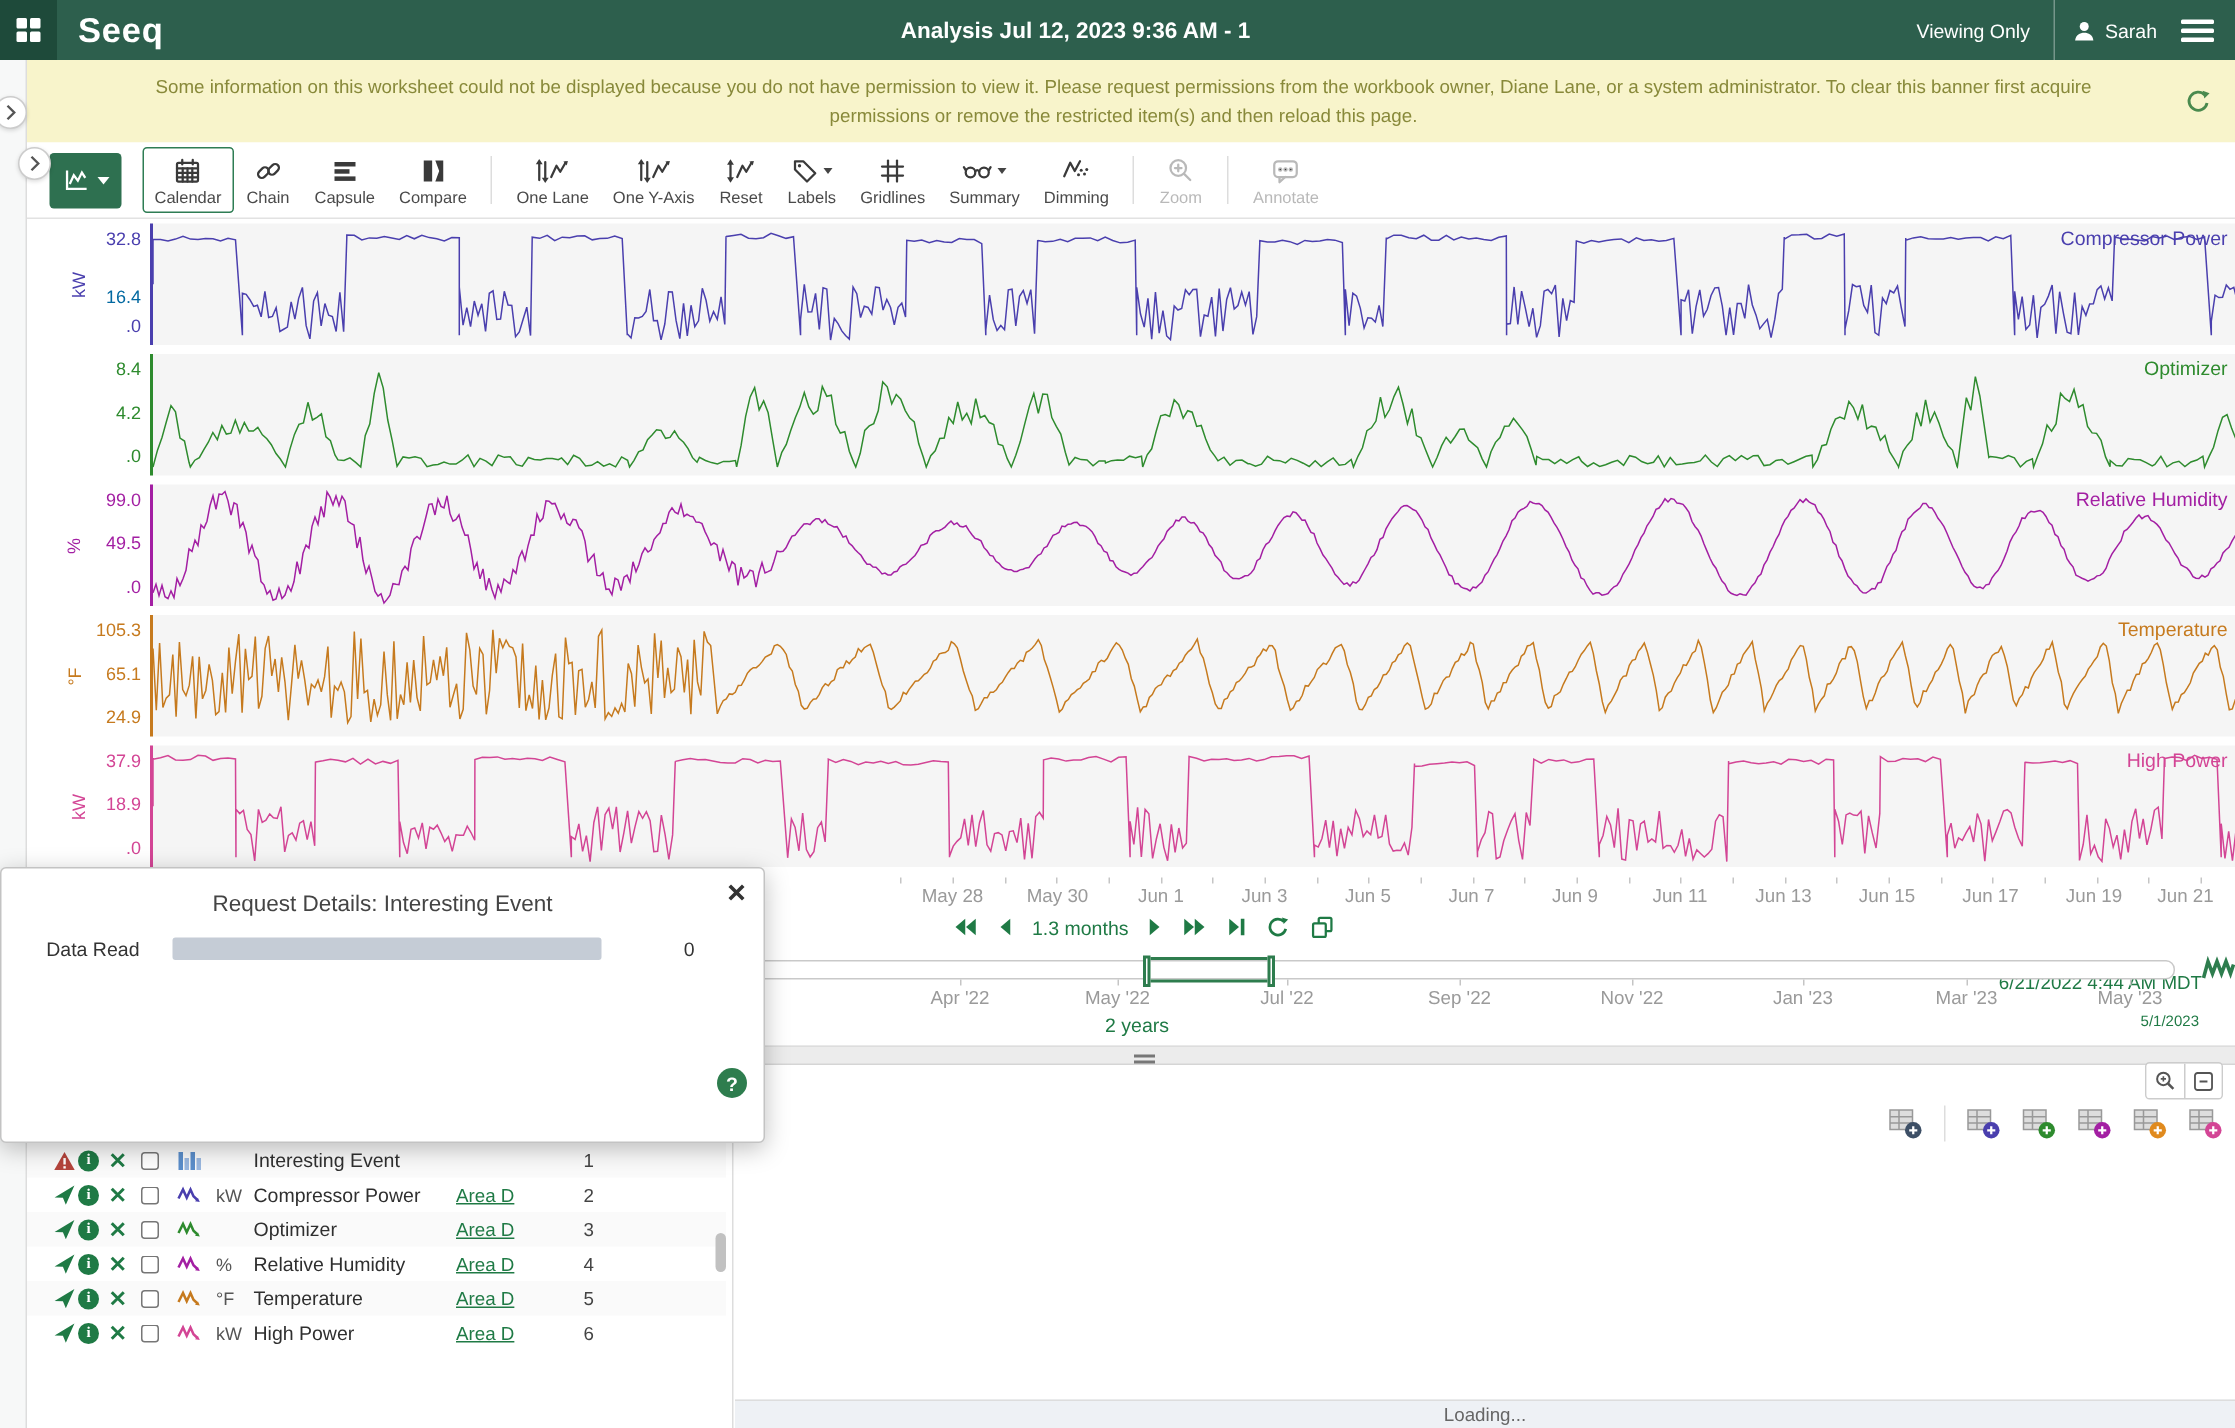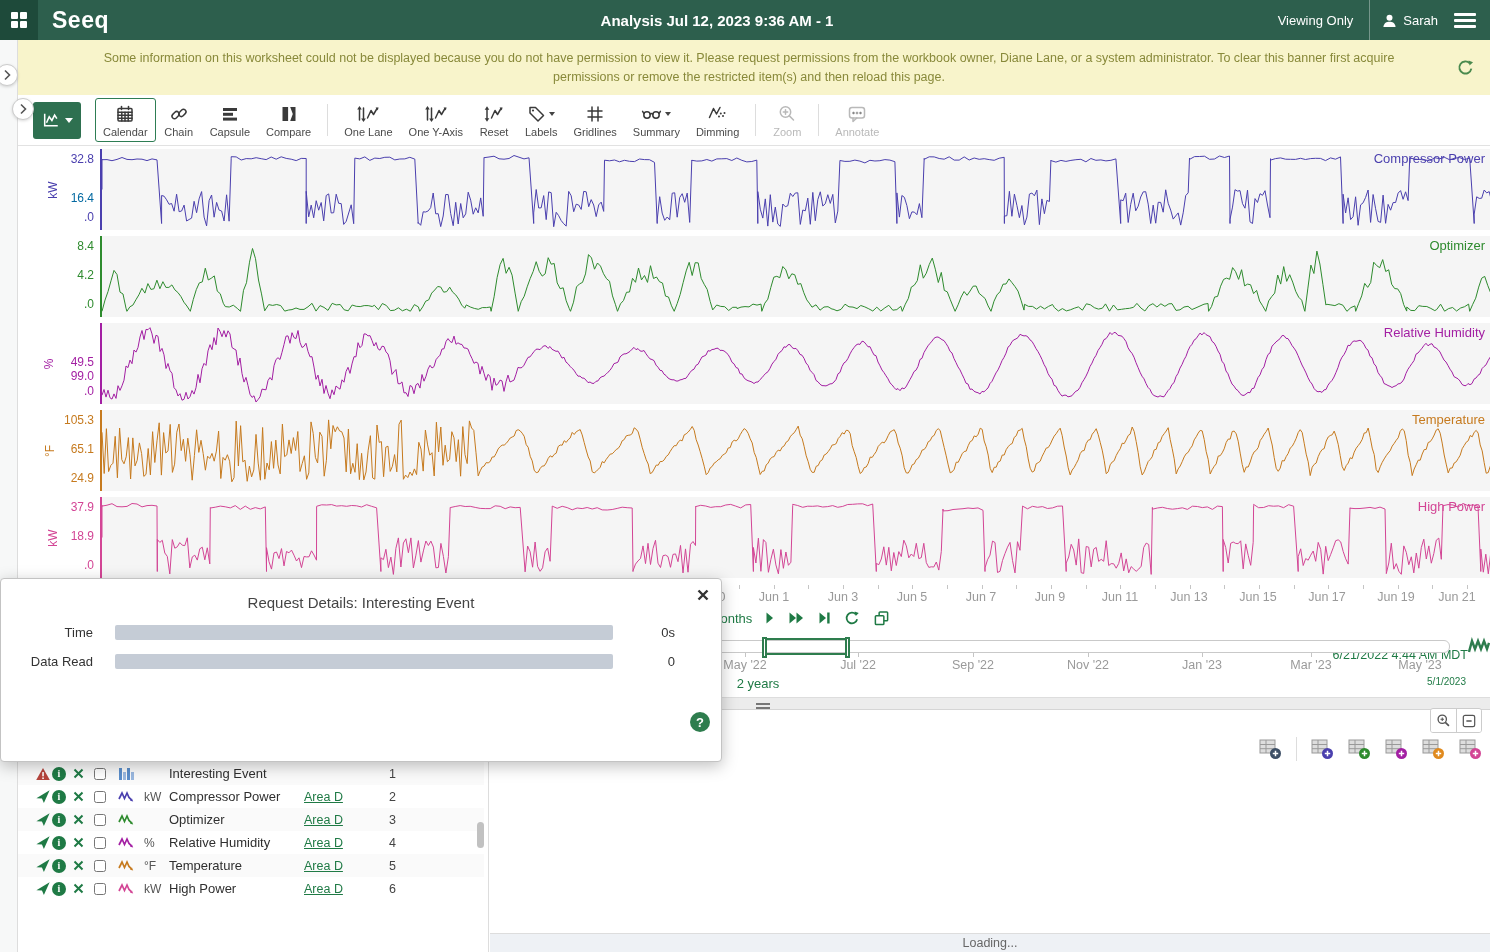--- a/index.html
+++ b/index.html
@@ -105,21 +105,21 @@
   .scroll-thumb { position:absolute; left:459px; top:112px; width:7px; height:26px; background:#c1c1c1; border-radius:4px; }
   .panel-btns { position:absolute; right:8px; top:-2px; display:flex; border:1px solid #ccc; border-radius:3px; overflow:hidden; }
   .panel-btns .pb { width:25px; height:23px; background:#fff; display:flex; align-items:center; justify-content:center; cursor:pointer; }
   .panel-btns .pb + .pb { border-left:1px solid #ccc; }
   .addrow { position:absolute; right:8px; top:27px; display:flex; align-items:center; gap:14px; }
   .addrow .adiv { width:1px; height:24px; background:#ddd; }
   .add-ic { cursor:pointer; }
   .loadbar { position:absolute; left:472px; top:223px; width:1000px; height:19px; background:#eef1f5; border-top:1px solid #ddd; text-align:center; font-size:12.5px; color:#666; line-height:18px; }
 
   
-  .modal { position:absolute; left:0; top:578px; width:722px; height:184px; background:#fff; border:1px solid #c3c3c3; border-radius:4px; box-shadow:0 4px 16px rgba(0,0,0,.25); z-index:50; }
+  .modal { position:absolute; left:0; top:578px; width:510px; height:184px; background:#fff; border:1px solid #c3c3c3; border-radius:4px; box-shadow:0 4px 16px rgba(0,0,0,.25); z-index:50; }
   .m-title { text-align:center; font-size:15px; color:#444; margin-top:15px; }
   .m-close { position:absolute; right:12px; top:10px; cursor:pointer; }
   .m-row { display:flex; align-items:center; margin:14px 46px 0 20px; }
   .m-row .ml { width:72px; text-align:right; font-size:13px; color:#333; margin-right:22px; }
   .m-row .bar { flex:1; height:15px; background:#c5ccd6; border-radius:2px; }
   .m-row .mv { width:62px; text-align:right; font-size:13px; color:#333; }
   .m-err { position:absolute; left:20px; top:122px; width:537px; height:52px; background:#f5ddd9; border-radius:3px; display:flex; align-items:flex-start; padding:8px 10px 0 12px; }
   .m-err .etxt { font-size:12.5px; color:#3b3b3b; line-height:19px; margin-left:9px; width:470px; }
   .m-help { position:absolute; right:11px; top:133px; width:20px; height:20px; border-radius:50%; background:#2e7d4e; color:#fff; font-weight:bold; font-size:13px; display:flex; align-items:center; justify-content:center; cursor:pointer; }
 </style>
@@ -370,21 +370,21 @@
       <span class="tick" style="top: 64px; color: rgb(46, 139, 46);">.0</span>
       <div class="band" style="border-left: 2px solid rgb(46, 139, 46);">
           <svg width="1391" height="81" preserveAspectRatio="none">
             <polyline points="0.0,75.3 3.0,64.1 6.0,55.6 9.0,44.8 12.0,34.4 15.0,38.5 18.0,56.1 21.0,58.0 24.0,72.2 24.9,75.3 27.9,70.8 30.9,69.1 33.9,63.8 36.9,58.8 39.9,52.3 42.9,57.1 45.9,47.6 48.9,53.4 51.9,52.8 54.9,44.2 57.9,52.7 60.9,45.7 63.9,51.4 66.9,51.4 69.9,48.9 72.9,53.9 75.9,56.5 78.9,60.5 81.9,66.2 84.9,70.0 87.9,74.7 88.3,75.3 91.3,63.4 94.3,53.6 97.3,46.9 100.3,45.9 103.3,32.2 106.3,44.0 109.3,42.2 112.3,39.9 115.3,55.2 118.3,57.8 121.3,67.3 123.3,70.6 127.3,71.0 131.3,69.2 135.3,72.4 138.5,75.3 141.5,54.3 144.5,46.7 147.5,26.2 150.5,12.5 153.5,22.7 156.5,44.0 159.5,57.9 162.5,73.8 162.7,74.8 166.7,68.6 170.7,69.4 174.7,68.5 178.7,69.6 182.7,75.1 186.7,74.0 190.0,73.6 194.0,72.0 198.0,73.4 202.0,73.4 206.0,70.8 210.0,67.3 214.0,75.1 218.0,69.6 222.0,71.4 226.0,74.4 230.0,67.5 230.2,67.4 234.2,68.9 238.2,68.5 242.2,73.8 246.2,74.8 250.2,69.0 254.2,70.3 258.2,70.6 262.2,69.6 266.2,69.6 270.2,70.5 272.4,69.3 276.4,73.7 280.4,67.5 284.4,69.5 288.4,74.6 292.4,74.2 296.4,71.8 300.4,74.8 304.4,73.2 308.4,75.2 312.4,68.6 316.4,70.9 317.7,75.3 320.7,70.9 323.7,65.2 326.7,63.9 329.7,57.1 332.7,54.0 335.7,50.5 338.7,51.0 341.7,56.2 344.7,55.6 347.7,51.2 350.7,56.2 353.7,58.8 356.7,63.1 359.7,69.1 362.7,72.2 364.3,68.9 368.3,71.0 372.3,72.4 376.3,73.3 380.3,71.6 384.3,71.6 388.3,71.0 389.1,75.3 392.1,60.8 395.1,41.6 398.1,28.6 401.1,22.4 404.1,37.3 407.1,31.3 410.1,39.2 413.1,57.1 416.1,74.4 416.2,75.3 419.2,65.6 422.2,60.3 425.2,50.8 428.2,42.5 431.2,35.4 434.2,25.7 437.2,35.3 440.2,40.1 443.2,37.8 446.2,21.7 449.2,28.2 452.2,27.5 455.2,46.9 458.2,52.7 461.2,51.8 464.2,64.8 467.2,72.4 468.5,75.3 471.5,66.2 474.5,50.9 477.5,47.9 480.5,46.4 483.5,37.9 486.5,18.6 489.5,21.9 492.5,33.2 495.5,27.0 498.5,30.1 501.5,37.7 504.5,42.7 507.5,45.2 510.5,59.9 513.5,68.7 515.5,75.3 518.5,67.8 521.5,64.5 524.5,56.3 527.5,56.0 530.5,42.3 533.5,46.3 536.5,32.0 539.5,43.9 542.5,39.5 545.5,46.4 548.5,29.7 551.5,42.5 554.5,41.0 557.5,45.7 560.5,47.0 563.5,60.1 566.5,61.0 569.5,69.8 572.2,75.3 575.2,67.5 578.2,58.4 581.2,46.4 584.2,34.9 587.2,26.3 590.2,39.5 593.2,26.7 596.2,26.9 599.2,42.4 602.2,48.3 605.2,53.4 608.2,65.5 610.7,73.9 614.7,69.0 618.7,70.4 622.7,70.7 626.7,74.5 630.7,71.3 634.7,71.3 635.0,72.6 639.0,71.1 643.0,70.6 647.0,70.9 651.0,68.1 655.0,69.1 659.0,68.1 659.8,75.3 662.8,67.2 665.8,63.2 668.8,51.5 671.8,41.2 674.8,40.3 677.8,41.7 680.8,30.5 683.8,33.8 686.8,42.8 689.8,37.8 692.8,38.8 695.8,48.3 698.8,47.6 701.8,56.7 704.8,63.9 707.8,67.9 710.0,71.2 714.0,68.8 718.0,74.2 722.0,71.0 726.0,70.7 730.0,73.1 731.0,73.1 735.0,74.8 739.0,73.4 743.0,68.2 747.0,70.8 751.0,71.1 755.0,72.6 758.8,69.5 762.8,70.9 766.8,72.8 770.8,75.0 774.8,71.2 778.8,75.0 782.8,71.9 786.8,69.3 790.8,74.2 794.8,73.6 798.8,70.3 800.3,75.3 803.3,68.2 806.3,62.5 809.3,51.1 812.3,49.2 815.3,44.7 818.3,28.8 821.3,42.2 824.3,37.2 827.3,28.4 830.3,22.1 833.3,33.2 836.3,46.5 839.3,36.4 842.3,54.4 845.3,55.9 848.3,63.7 851.3,71.1 853.1,75.3 856.1,68.8 859.1,61.1 862.1,55.5 865.1,59.3 868.1,55.0 871.1,50.2 874.1,50.0 877.1,57.3 880.1,59.9 883.1,62.5 886.1,69.9 889.0,75.3 892.0,65.2 895.0,58.9 898.0,55.7 901.0,48.2 904.0,48.0 907.0,42.9 910.0,46.7 913.0,50.6 916.0,55.1 919.0,64.2 922.0,74.1 922.5,68.3 926.5,70.4 930.5,70.4 934.5,73.1 938.5,70.3 942.5,72.9 946.5,70.4 950.5,68.5 952.4,71.6 956.4,75.0 960.4,72.6 964.4,74.9 968.4,73.8 972.4,72.2 976.4,70.9 980.4,74.2 984.4,67.8 988.4,68.8 992.4,71.7 996.4,73.1 1000.4,72.2 1003.5,67.9 1007.5,75.2 1011.5,69.0 1015.5,73.8 1019.5,73.3 1023.5,72.7 1027.5,72.3 1031.5,71.3 1034.9,67.4 1038.9,72.0 1042.9,75.0 1046.9,69.7 1050.9,67.7 1054.9,71.0 1058.9,67.8 1062.9,70.3 1066.9,67.8 1070.0,67.7 1074.0,74.4 1078.0,73.8 1082.0,71.0 1086.0,70.3 1090.0,73.5 1094.0,71.8 1098.0,70.0 1102.0,68.2 1106.0,67.5 1106.6,75.3 1109.6,70.4 1112.6,61.1 1115.6,60.4 1118.6,50.2 1121.6,43.4 1124.6,42.1 1127.6,43.3 1130.6,31.6 1133.6,35.7 1136.6,43.4 1139.6,33.7 1142.6,49.9 1145.6,48.1 1148.6,48.8 1151.6,57.6 1154.6,54.4 1157.6,65.0 1160.6,69.8 1163.6,75.0 1163.7,75.3 1166.7,64.9 1169.7,60.6 1172.7,57.1 1175.7,39.0 1178.7,48.1 1181.7,30.6 1184.7,45.4 1187.7,38.7 1190.7,46.1 1193.7,55.3 1196.7,61.2 1199.7,64.2 1202.7,75.0 1202.9,75.3 1205.9,52.1 1208.9,29.1 1211.9,37.5 1214.9,15.1 1217.9,28.0 1220.9,48.3 1223.9,69.0 1224.9,68.3 1228.9,68.9 1232.9,69.6 1236.9,67.7 1240.9,69.2 1244.9,75.3 1248.9,71.6 1252.9,69.9 1253.7,75.3 1256.7,67.3 1259.7,59.9 1262.7,47.4 1265.7,51.4 1268.7,46.6 1271.7,26.2 1274.7,29.6 1277.7,31.7 1280.7,23.6 1283.7,35.5 1286.7,33.8 1289.7,48.3 1292.7,52.6 1295.7,52.9 1298.7,57.6 1301.7,68.6 1304.7,75.1 1304.8,71.0 1308.8,74.4 1312.8,74.6 1316.8,69.7 1320.8,70.4 1324.8,70.5 1328.8,72.4 1332.8,74.6 1334.6,73.6 1338.6,68.2 1342.6,75.2 1346.6,72.6 1350.6,71.5 1354.6,75.0 1358.6,72.0 1362.6,70.7 1366.6,68.1 1367.7,75.3 1370.7,68.4 1373.7,62.2 1376.7,51.1 1379.7,42.2 1382.7,40.4 1385.7,49.3 1388.7,56.9" fill="none" stroke="#2e8b2e" stroke-width="1"></polyline>
           </svg>
           <span class="lane-label" style="color: rgb(46, 139, 46);">Optimizer</span>
         </div>
     </div>
     <div class="lane" style="top:174px">
       <span class="unit" style="color: rgb(163, 31, 163);">%</span>
-      <span class="tick" style="top: 6px; color: rgb(163, 31, 163); margin-top: 43px;">99.0</span>
+      <span class="tick" style="top: 6px; color: rgb(163, 31, 163);">99.0</span>
       <span class="tick" style="top: 35px; color: rgb(163, 31, 163);">49.5</span>
       <span class="tick" style="top: 64px; color: rgb(163, 31, 163);">.0</span>
       <div class="band" style="border-left: 2px solid rgb(163, 31, 163);">
           <svg width="1391" height="81" preserveAspectRatio="none">
             <polyline points="0.0,72.2 2.0,66.5 4.0,74.1 6.0,67.2 8.0,74.8 10.0,76.1 12.0,70.9 14.0,75.4 16.0,62.7 18.0,67.4 20.0,62.8 22.0,57.2 24.0,43.0 26.0,44.6 28.0,37.1 30.0,40.7 32.0,27.0 34.0,29.1 36.0,24.5 38.0,14.0 40.0,7.5 42.0,16.5 44.0,6.4 46.0,6.7 48.0,4.7 50.0,10.9 52.0,20.4 54.0,12.2 56.0,13.3 58.0,28.5 60.0,25.4 62.0,31.8 64.0,45.5 66.0,40.5 68.0,47.6 70.0,50.3 72.0,64.7 74.0,66.9 76.0,73.0 78.0,70.7 80.0,77.2 82.0,76.3 84.0,69.3 86.0,76.0 88.0,73.7 90.0,67.5 92.0,71.1 94.0,64.7 96.0,51.4 98.0,59.8 100.0,45.8 102.0,40.4 104.0,42.4 106.0,27.9 108.0,21.7 110.0,26.7 112.0,14.6 114.0,21.8 116.0,5.0 118.0,8.3 120.0,13.7 122.0,7.6 124.0,14.1 126.0,7.8 128.0,11.0 130.0,24.5 132.0,25.9 134.0,27.0 136.0,42.3 138.0,35.0 140.0,50.5 142.0,59.1 144.0,54.4 146.0,62.6 148.0,71.3 150.0,74.4 152.0,72.8 154.0,79.0 156.0,76.6 158.0,73.8 160.0,66.1 162.0,66.5 164.0,66.8 166.0,57.5 168.0,54.5 170.0,57.1 172.0,42.7 174.0,36.5 176.0,34.7 178.0,36.5 180.0,29.3 182.0,21.5 184.0,13.2 186.0,12.9 188.0,20.3 190.0,9.7 192.0,14.6 194.0,15.6 196.0,7.5 198.0,19.5 200.0,24.5 202.0,23.3 204.0,20.2 206.0,28.4 208.0,33.8 210.0,33.7 212.0,44.1 214.0,56.3 216.0,52.1 218.0,62.9 220.0,56.3 222.0,70.5 224.0,62.5 226.0,70.2 228.0,75.7 230.0,66.8 232.0,71.7 234.0,63.0 236.0,64.7 238.0,66.2 240.0,56.8 242.0,59.2 244.0,48.6 246.0,44.3 248.0,50.4 250.0,40.9 252.0,33.7 254.0,33.8 256.0,19.7 258.0,24.7 260.0,22.4 262.0,10.9 264.0,11.1 266.0,12.9 268.0,12.6 270.0,17.5 272.0,23.0 274.0,19.5 276.0,25.8 278.0,27.2 280.0,23.2 282.0,23.6 284.0,28.9 286.0,31.0 288.0,37.7 290.0,51.4 292.0,48.8 294.0,46.5 296.0,60.6 298.0,60.8 300.0,58.9 302.0,69.9 304.0,69.7 306.0,73.5 308.0,62.5 310.0,63.6 312.0,70.7 314.0,61.8 316.0,60.4 318.0,65.1 320.0,51.5 322.0,58.2 324.0,53.2 326.0,46.1 328.0,42.3 330.0,45.0 332.0,43.6 334.0,36.7 336.0,34.2 338.0,32.2 340.0,26.0 342.0,25.8 344.0,18.5 346.0,15.6 348.0,18.4 350.0,19.6 352.0,13.1 354.0,21.3 356.0,19.8 358.0,21.1 360.0,21.5 362.0,25.0 364.0,25.1 366.0,26.1 368.0,31.4 370.0,35.5 372.0,40.4 374.0,39.0 376.0,40.3 378.0,51.1 380.0,43.4 382.0,50.3 384.0,57.4 386.0,51.4 388.0,53.3 390.0,67.3 392.0,55.1 394.0,62.3 396.0,60.8 398.0,57.1 400.0,57.9 402.0,68.4 404.0,58.8 406.0,52.1 408.0,59.0 410.0,58.1 412.0,57.1 414.0,51.2 416.0,44.4 418.0,44.9 420.0,44.5 422.0,42.2 424.0,38.1 426.0,34.4 428.0,33.9 430.0,31.2 432.0,28.6 434.0,26.3 436.0,26.1 438.0,26.7 440.0,24.4 442.0,22.8 444.0,22.9 446.0,25.4 448.0,23.5 450.0,26.3 452.0,27.3 454.0,28.3 456.0,28.1 458.0,31.4 460.0,35.1 462.0,34.3 464.0,39.1 466.0,40.7 468.0,43.3 470.0,45.3 472.0,47.2 474.0,50.5 476.0,53.2 478.0,53.1 480.0,55.0 482.0,55.2 484.0,57.1 486.0,59.6 488.0,59.0 490.0,60.3 492.0,60.4 494.0,58.3 496.0,57.9 498.0,54.9 500.0,53.6 502.0,53.1 504.0,51.2 506.0,49.2 508.0,47.3 510.0,44.3 512.0,40.6 514.0,40.0 516.0,39.1 518.0,34.0 520.0,32.1 522.0,30.9 524.0,30.8 526.0,29.7 528.0,28.4 530.0,26.2 532.0,24.4 534.0,26.7 536.0,25.6 538.0,27.9 540.0,28.3 542.0,27.5 544.0,30.8 546.0,33.5 548.0,35.9 550.0,36.5 552.0,37.6 554.0,42.1 556.0,44.2 558.0,47.3 560.0,47.7 562.0,51.2 564.0,52.5 566.0,55.0 568.0,56.2 570.0,56.8 572.0,56.8 574.0,58.0 576.0,58.0 578.0,56.9 580.0,56.5 582.0,55.6 584.0,55.3 586.0,52.4 588.0,49.5 590.0,47.2 592.0,46.2 594.0,42.3 596.0,41.3 598.0,37.5 600.0,33.9 602.0,33.1 604.0,32.0 606.0,27.7 608.0,28.1 610.0,26.5 612.0,26.3 614.0,25.4 616.0,25.2 618.0,27.4 620.0,27.3 622.0,27.9 624.0,29.5 626.0,31.4 628.0,34.8 630.0,39.3 632.0,40.8 634.0,44.5 636.0,45.3 638.0,50.7 640.0,51.0 642.0,54.8 644.0,56.6 646.0,57.7 648.0,58.3 650.0,59.1 652.0,60.5 654.0,59.1 656.0,59.0 658.0,56.6 660.0,54.7 662.0,52.2 664.0,50.1 666.0,48.7 668.0,45.3 670.0,41.1 672.0,38.5 674.0,36.2 676.0,31.3 678.0,29.1 680.0,27.5 682.0,23.8 684.0,24.3 686.0,21.7 688.0,21.6 690.0,24.5 692.0,25.7 694.0,25.4 696.0,27.8 698.0,31.4 700.0,32.2 702.0,35.3 704.0,40.0 706.0,42.3 708.0,47.2 710.0,49.4 712.0,51.6 714.0,57.4 716.0,58.8 718.0,61.2 720.0,62.6 722.0,62.7 724.0,62.9 726.0,62.0 728.0,60.9 730.0,60.7 732.0,59.0 734.0,56.5 736.0,50.8 738.0,49.4 740.0,43.5 742.0,39.9 744.0,38.5 746.0,35.3 748.0,30.9 750.0,27.3 752.0,24.6 754.0,22.1 756.0,21.0 758.0,21.4 760.0,18.2 762.0,18.8 764.0,21.2 766.0,23.8 768.0,23.7 770.0,28.1 772.0,31.9 774.0,32.7 776.0,39.0 778.0,42.8 780.0,47.0 782.0,49.6 784.0,52.8 786.0,55.8 788.0,59.9 790.0,61.8 792.0,64.4 794.0,66.6 796.0,65.6 798.0,67.7 800.0,64.9 802.0,65.8 804.0,63.9 806.0,60.1 808.0,56.5 810.0,52.9 812.0,48.6 814.0,47.2 816.0,43.4 818.0,36.5 820.0,35.3 822.0,29.5 824.0,26.1 826.0,22.8 828.0,20.4 830.0,18.1 832.0,15.3 834.0,14.2 836.0,14.0 838.0,15.2 840.0,16.7 842.0,17.6 844.0,20.5 846.0,23.7 848.0,28.2 850.0,30.0 852.0,35.6 854.0,39.6 856.0,43.9 858.0,46.9 860.0,51.2 862.0,55.3 864.0,60.2 866.0,61.0 868.0,66.3 870.0,66.0 872.0,68.2 874.0,69.2 876.0,69.7 878.0,71.0 880.0,68.4 882.0,68.9 884.0,66.8 886.0,65.0 888.0,60.5 890.0,58.3 892.0,54.0 894.0,49.9 896.0,46.9 898.0,42.6 900.0,37.7 902.0,34.4 904.0,30.2 906.0,24.1 908.0,22.4 910.0,18.5 912.0,16.8 914.0,15.9 916.0,14.5 918.0,11.3 920.0,12.3 922.0,12.9 924.0,12.7 926.0,14.0 928.0,16.9 930.0,18.4 932.0,21.8 934.0,25.6 936.0,28.6 938.0,32.3 940.0,36.5 942.0,41.4 944.0,44.9 946.0,50.5 948.0,53.9 950.0,56.2 952.0,62.3 954.0,63.3 956.0,67.5 958.0,70.6 960.0,73.1 962.0,72.2 964.0,72.2 966.0,73.8 968.0,73.4 970.0,72.7 972.0,70.1 974.0,68.2 976.0,67.2 978.0,64.3 980.0,59.7 982.0,56.6 984.0,53.1 986.0,48.8 988.0,43.5 990.0,40.1 992.0,35.4 994.0,32.4 996.0,27.5 998.0,24.6 1000.0,21.3 1002.0,16.6 1004.0,15.7 1006.0,12.9 1008.0,9.5 1010.0,11.6 1012.0,9.4 1014.0,9.9 1016.0,12.4 1018.0,12.7 1020.0,13.2 1022.0,15.7 1024.0,18.6 1026.0,24.7 1028.0,28.0 1030.0,30.3 1032.0,34.2 1034.0,39.7 1036.0,44.4 1038.0,49.2 1040.0,53.2 1042.0,55.8 1044.0,60.5 1046.0,64.4 1048.0,66.4 1050.0,70.7 1052.0,72.5 1054.0,73.3 1056.0,74.0 1058.0,72.8 1060.0,73.5 1062.0,73.8 1064.0,70.7 1066.0,67.6 1068.0,65.6 1070.0,61.5 1072.0,59.7 1074.0,53.6 1076.0,50.4 1078.0,45.1 1080.0,41.5 1082.0,36.8 1084.0,33.3 1086.0,27.7 1088.0,23.6 1090.0,21.3 1092.0,17.2 1094.0,15.8 1096.0,12.9 1098.0,10.1 1100.0,11.9 1102.0,9.6 1104.0,11.6 1106.0,12.7 1108.0,13.6 1110.0,18.3 1112.0,19.9 1114.0,23.3 1116.0,28.0 1118.0,31.3 1120.0,38.6 1122.0,40.5 1124.0,48.0 1126.0,50.8 1128.0,56.4 1130.0,61.0 1132.0,63.1 1134.0,66.2 1136.0,67.6 1138.0,70.5 1140.0,72.2 1142.0,72.4 1144.0,71.0 1146.0,69.4 1148.0,69.7 1150.0,65.6 1152.0,65.2 1154.0,59.6 1156.0,54.5 1158.0,51.9 1160.0,46.5 1162.0,43.9 1164.0,36.7 1166.0,31.5 1168.0,29.9 1170.0,23.1 1172.0,21.2 1174.0,18.9 1176.0,17.3 1178.0,15.7 1180.0,12.6 1182.0,12.6 1184.0,15.3 1186.0,15.6 1188.0,18.8 1190.0,22.5 1192.0,25.1 1194.0,28.1 1196.0,32.5 1198.0,37.3 1200.0,42.0 1202.0,45.8 1204.0,49.9 1206.0,54.7 1208.0,58.5 1210.0,61.0 1212.0,65.4 1214.0,67.7 1216.0,68.8 1218.0,68.4 1220.0,69.4 1222.0,66.9 1224.0,66.5 1226.0,62.2 1228.0,59.5 1230.0,57.4 1232.0,54.0 1234.0,49.4 1236.0,44.5 1238.0,38.2 1240.0,34.2 1242.0,31.6 1244.0,27.7 1246.0,22.3 1248.0,22.6 1250.0,19.3 1252.0,17.9 1254.0,18.3 1256.0,17.8 1258.0,17.3 1260.0,18.6 1262.0,21.3 1264.0,25.4 1266.0,27.1 1268.0,33.3 1270.0,34.8 1272.0,40.8 1274.0,43.1 1276.0,49.5 1278.0,52.5 1280.0,54.9 1282.0,60.5 1284.0,61.4 1286.0,62.5 1288.0,63.3 1290.0,64.5 1292.0,63.4 1294.0,62.7 1296.0,60.9 1298.0,60.6 1300.0,59.0 1302.0,56.0 1304.0,50.3 1306.0,46.2 1308.0,43.3 1310.0,40.4 1312.0,37.6 1314.0,31.2 1316.0,30.0 1318.0,27.6 1320.0,25.2 1322.0,22.4 1324.0,20.3 1326.0,22.8 1328.0,21.3 1330.0,20.7 1332.0,24.0 1334.0,24.9 1336.0,26.6 1338.0,29.0 1340.0,33.1 1342.0,37.0 1344.0,39.0 1346.0,42.5 1348.0,46.2 1350.0,49.0 1352.0,53.6 1354.0,54.7 1356.0,55.8 1358.0,58.0 1360.0,61.4 1362.0,62.5 1364.0,62.7 1366.0,60.5 1368.0,61.7 1370.0,60.5 1372.0,56.2 1374.0,55.0 1376.0,52.3 1378.0,50.9 1380.0,45.6 1382.0,43.5 1384.0,41.9 1386.0,37.8 1388.0,34.4 1390.0,31.3" fill="none" stroke="#a31fa3" stroke-width="1"></polyline>
           </svg>
           <span class="lane-label" style="color: rgb(163, 31, 163);">Relative Humidity</span>
         </div>
     </div>
     <div class="lane" style="top:261px">
@@ -792,25 +792,20 @@
   </div>
 
   <div class="modal">
     <div class="m-title">Request Details: Interesting Event</div>
     <div class="m-close">
       <svg width="12" height="12" viewBox="0 0 12 12">
           <path d="M1.5 1.5 L10.5 10.5 M10.5 1.5 L1.5 10.5" stroke="#333" stroke-width="2.4"></path>
         </svg>
     </div>
     <div class="m-row">
-      <span class="ml">Time</span>
-      <span class="bar"></span>
-      <span class="mv">0s</span>
-    </div>
-    <div class="m-row">
       <span class="ml">Data Read</span>
       <span class="bar"></span>
       <span class="mv">0</span>
     </div>
     <div class="m-help">?</div>
   </div>
 
 </div>
 
 </body></html>

